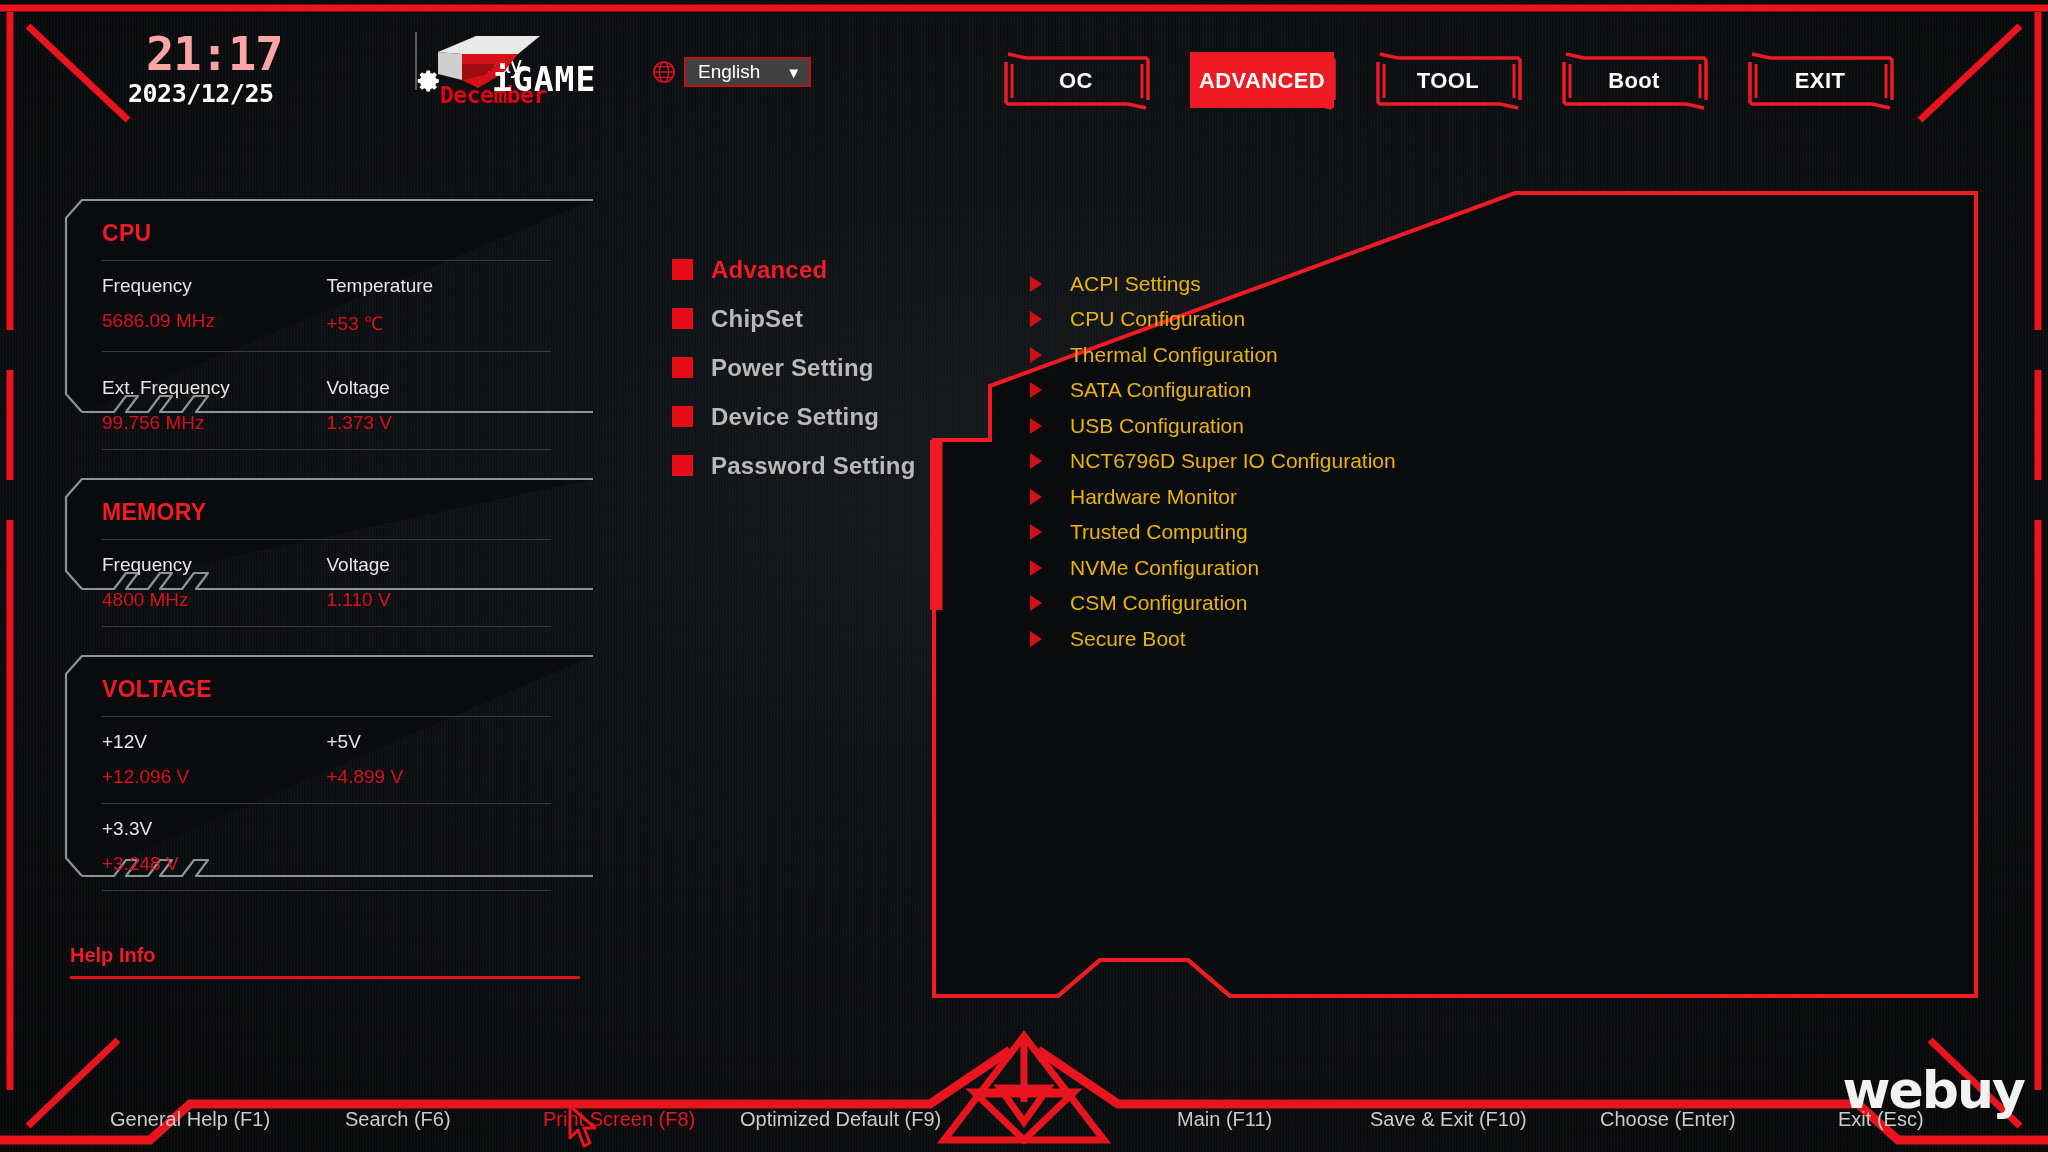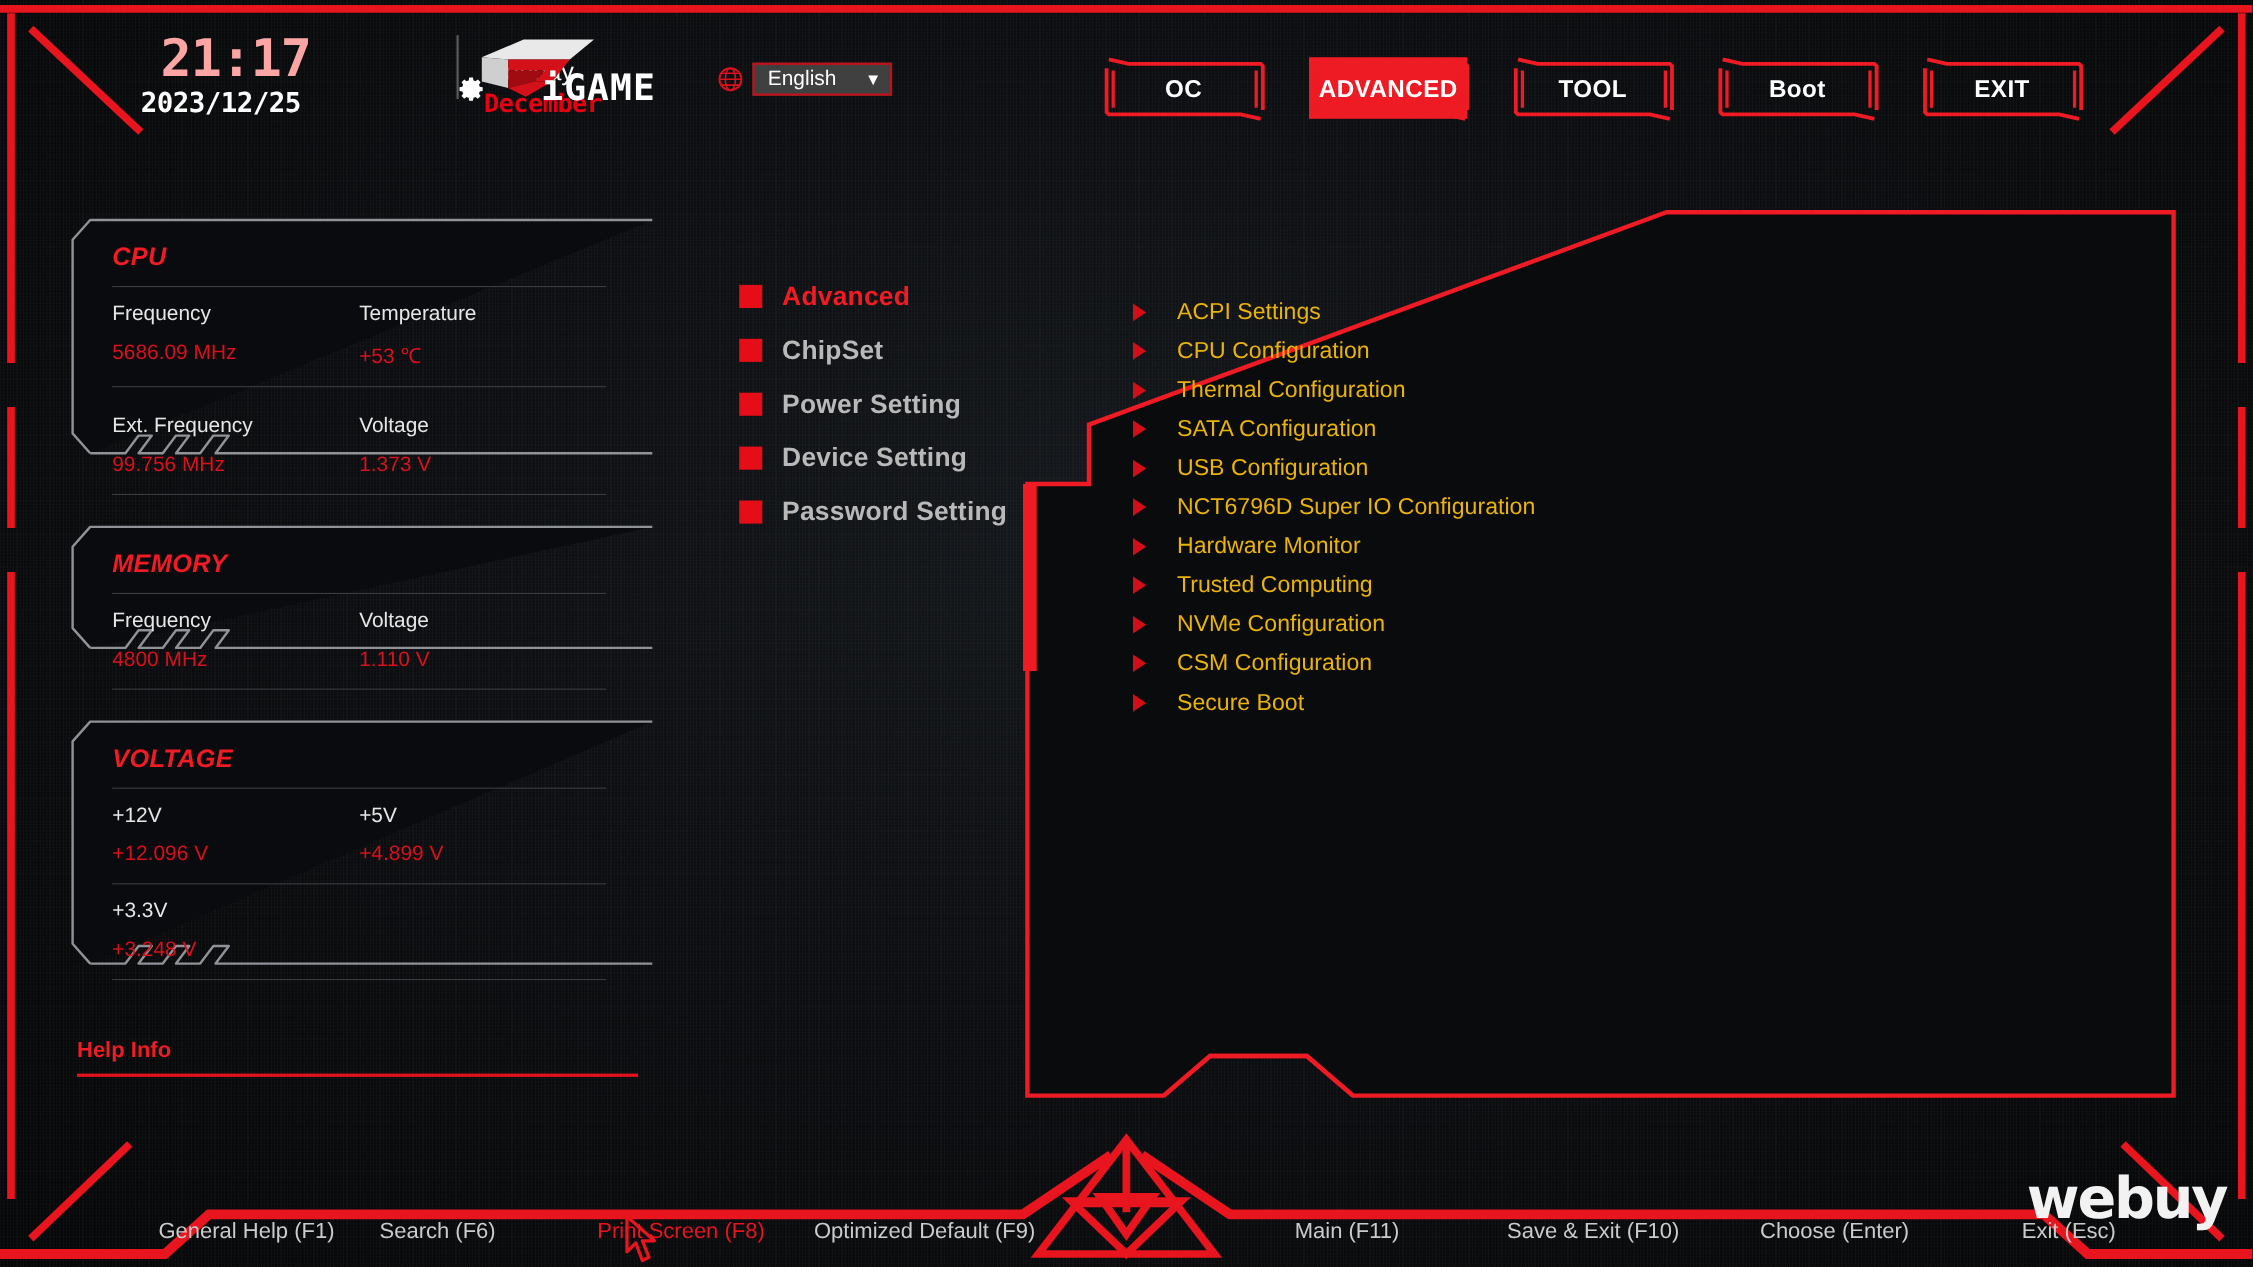--- a/index.html
+++ b/index.html
@@ -63,21 +63,21 @@
     display:flex; align-items:center; justify-content:center;
     font-size:22px; font-weight:bold; color:#ffffff; letter-spacing:0.4px;
   }
   .tab .tframe{ position:absolute; inset:0; }
   .tab.active{ color:#ffffff; }
   .tab.active .tfill{ position:absolute; left:4px; top:0; right:4px; bottom:2px; background:#ee1b24; }
   .tab span.tlabel{ position:relative; z-index:3; }
 
   
   .info-panel{ position:absolute; left:52px; }
-  .panel-title{ font-size:23px; font-weight:bold; color:#ef1b25; letter-spacing:0.3px;font-style:italic; }
+  .panel-title{ font-size:23px; font-weight:bold; color:#ef1b25; letter-spacing:0.3px; }
   .panel-rule{ height:1px; background:#3a3c40; }
   .row{ display:flex; }
   .cell{ width:50%; }
   .cell .k{ font-size:19px; color:#e6e6e6; }
   .cell .v{ font-size:19px; color:#d8111c; margin-top:13px; }
 
   #cpu-panel{ top:196px; width:545px; height:242px; }
   #mem-panel{ top:475px; width:545px; height:140px; }
   #volt-panel{ top:652px; width:545px; height:250px; }
 
@@ -401,21 +401,21 @@
         <span class="rl-label">CSM Configuration</span>
       </div>
       <div class="rl-item">
         <span class="rl-arrow"></span>
         <span class="rl-label">Secure Boot</span>
       </div>
     </div>
 </div>
 
 <div id="footer">
-    <div class="fk" style="left: 110px; top: 28px; margin-left: 34px;">General Help (F1)</div>
+    <div class="fk" style="left: 110px; top: 28px;">General Help (F1)</div>
     <div class="fk" style="left: 345px; top: 28px;">Search (F6)</div>
     <div class="fk hot" style="left: 543px; top: 28px;">Print Screen (F8)</div>
     <div class="fk" style="left: 740px; top: 28px;">Optimized Default (F9)</div>
     <div class="fk" style="left: 1177px; top: 28px;">Main (F11)</div>
     <div class="fk" style="left: 1370px; top: 28px;">Save &amp; Exit (F10)</div>
     <div class="fk" style="left: 1600px; top: 28px;">Choose (Enter)</div>
     <div class="fk" style="left: 1838px; top: 28px;">Exit (Esc)</div>
   </div>
 
 <svg id="cursor" width="34" height="46" viewBox="0 0 34 46">

